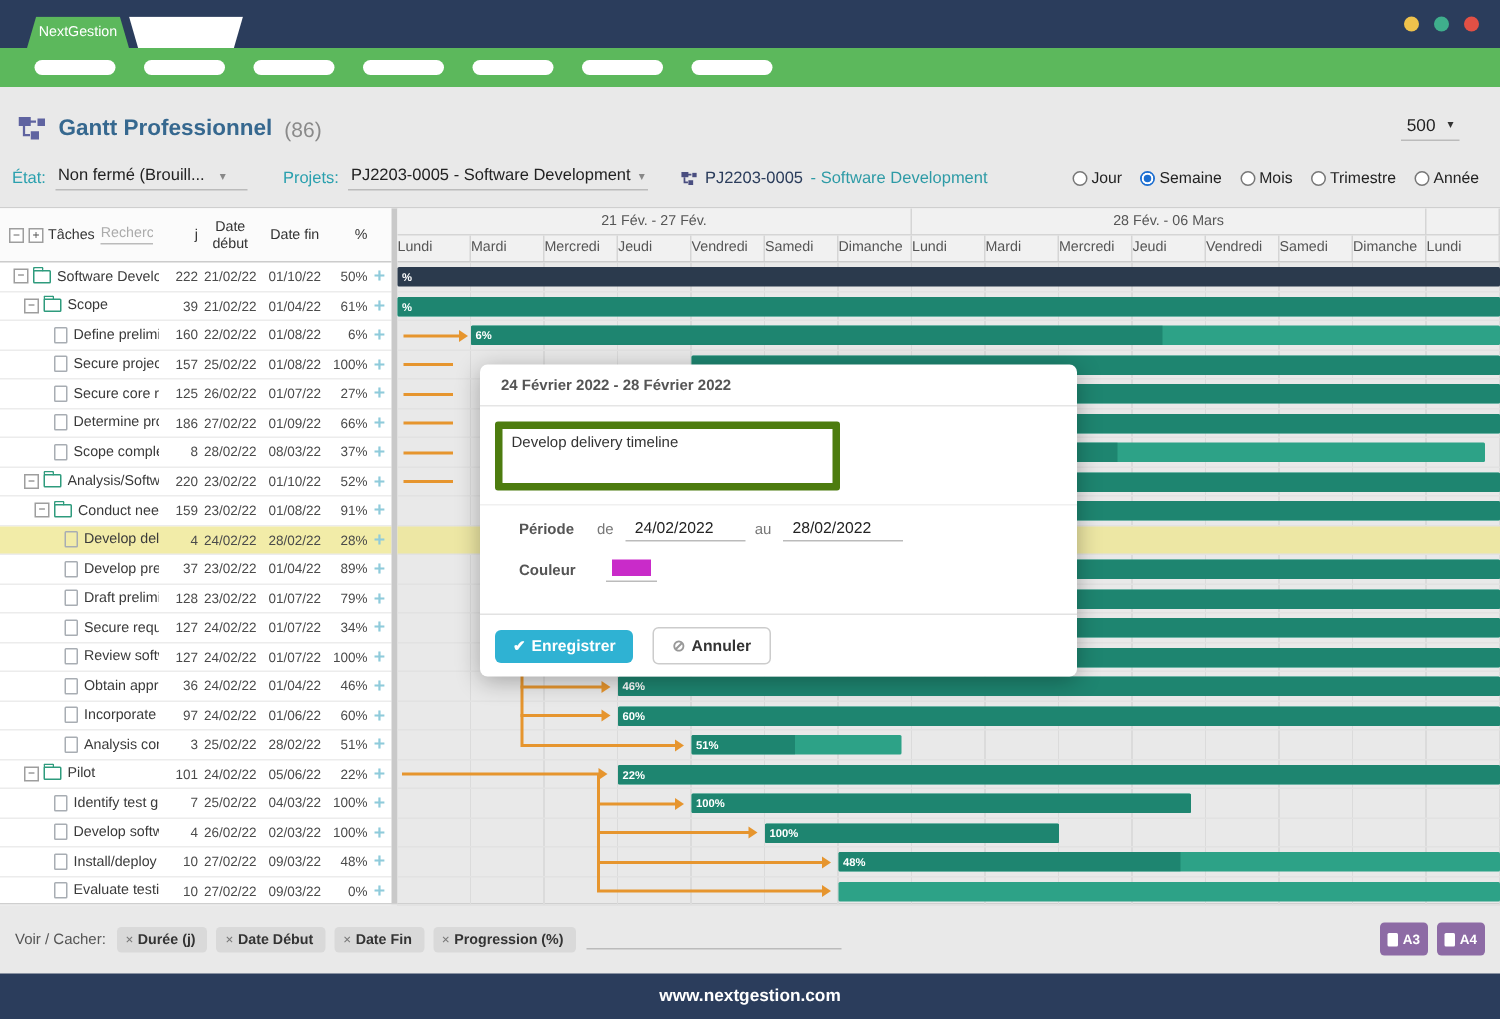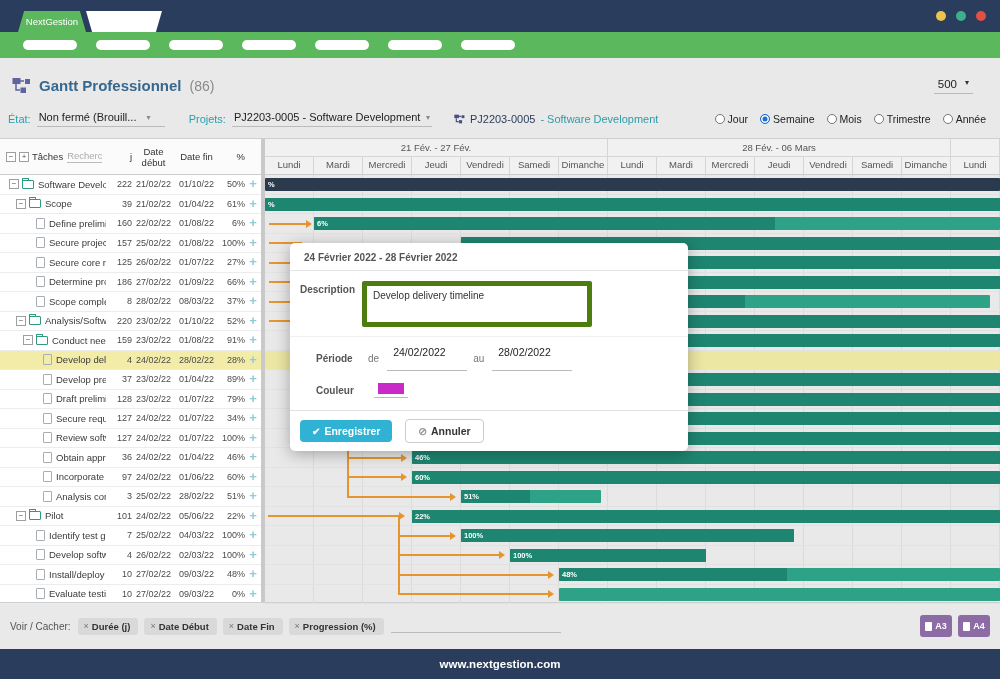--- a/index.html
+++ b/index.html
@@ -73,21 +73,21 @@
   .plus{color:#8FCBDB;font-size:13px;font-weight:bold;text-align:center;width:16px;flex:0 0 auto;line-height:12px}
 
   .splitter{width:4px;background:#C9C9C9}
 
   .rpane{width:735px;position:relative;background:#E9E9E9}
   .ghead{height:36px;background:#F1F1F1;border-bottom:1px solid #CCC}
   .wrow{height:18px;display:flex;border-bottom:1px solid #D5D5D5}
   .wcell{border-right:1px solid #D5D5D5;font-size:9.5px;color:#555;text-align:center;line-height:17px;
     overflow:hidden;white-space:nowrap}
   .drow{height:17px;display:flex}
-  .dcell{width:49px;border-right:1px solid #D5D5D5;font-size:9.5px;color:#555;text-align:center;
+  .dcell{width:49px;border-right:1px solid #D5D5D5;font-size:9.5px;color:#555;text-align:left;
     line-height:16px;overflow:hidden}
   .gbody{position:relative;height:429px;
     background-image:repeating-linear-gradient(to right,transparent 0,transparent 48px,#DBDBDB 48px,#DBDBDB 49px)}
   .grow{height:19.5px;border-bottom:1px solid #E2E2E2}
   .grow.gsel{background:#EDE7A4}
   .glayer{position:absolute;left:0;top:0;width:735px;height:429px}
   .gbar{position:absolute;height:13px;border-radius:1px;overflow:hidden}
   .gbar.green{background:#2DA287}
   .gbar.navy{background:#2B3A4D}
   .gfill{position:absolute;left:0;top:0;height:100%;background:#1E8570}
@@ -108,32 +108,32 @@
   .exports{margin-left:auto;display:flex;gap:6px}
   .expbtn{width:32px;height:22px;background:#8D6BA5;border:none;border-radius:3px;color:#fff;
     font-size:9px;font-weight:bold;display:flex;align-items:center;justify-content:center;gap:3px}
   .docico{width:7px;height:9px;background:#fff;border-radius:1px;display:inline-block}
 
   
   .footer{height:30px;background:#2B3D5C;display:flex;align-items:center;justify-content:center}
   .footer span{color:#fff;font-size:11.5px;font-weight:bold}
 
   
-  .modal{position:absolute;left:290px;top:243px;width:398px;height:208px;background:#fff;
+  .modal{position:absolute;left:320px;top:243px;width:398px;height:208px;background:#fff;
     border-radius:5px;box-shadow:0 3px 16px rgba(0,0,0,.3);z-index:40;font-size:10px}
   .m-title{padding:9px 14px 7px;font-weight:bold;color:#555;border-bottom:1px solid #E5E5E5;font-size:10px}
   .m-row{display:flex;margin:10px 0 0 10px}
   .m-label{width:62px;font-weight:bold;color:#555;padding-top:3px;flex:0 0 auto}
   .m-textarea{width:230px;height:46px;border:5px solid #4d7c0f;border-radius:2px;padding:4px 6px;
     color:#333;font-size:10px}
   .m-sep{border-top:1px solid #F0F0F0;margin-top:9px}
   .m-inline{display:flex;align-items:center;margin:9px 0 0 26px}
   .m-inline .m-label{width:44px;padding-top:0}
   .m-prep{color:#777;margin:0 8px}
-  .m-date{font-size:10.5px;color:#222;border-bottom:1px solid #BBB;padding:0 6px 12px;width:80px}
+  .m-date{font-size:10.5px;color:#222;border-bottom:1px solid #BBB;padding:0 6px 2px;width:80px}
   .m-swatchwrap{border-bottom:1px solid #BBB;padding:0 4px 3px;margin-left:14px}
   .m-swatch{width:26px;height:11px;display:block}
   .m-footer{position:absolute;left:0;right:0;bottom:0;border-top:1px solid #E2E2E2;padding:8px 10px}
   .btn-save{background:#2FB2D3;color:#fff;border:none;border-radius:4px;padding:5px 12px;
     font-size:10.5px;font-weight:bold}
   .btn-save .ck{font-size:10px;margin-right:4px}
   .btn-cancel{background:#fff;border:1px solid #CCC;border-radius:4px;padding:5px 12px;
     font-size:10.5px;font-weight:bold;color:#333;margin-left:10px}
   .btn-cancel .no{color:#999;margin-right:4px}
 </style>
@@ -665,21 +665,20 @@
       </div>
   </div>
 
   <div class="footer">
     <span>www.nextgestion.com</span>
   </div>
 
   <div class="modal">
     <div class="m-title">24 Février 2022 - 28 Février 2022</div>
     <div class="m-row">
-      <span class="m-label">Description</span>
       <div class="m-textarea">Develop delivery timeline</div>
     </div>
     <div class="m-sep"></div>
     <div class="m-inline">
       <span class="m-label">Période</span>
       <span class="m-prep">de</span>
       <span class="m-date">24/02/2022</span>
       <span class="m-prep" style="margin-left:6px">au</span>
       <span class="m-date">28/02/2022</span>
     </div>

